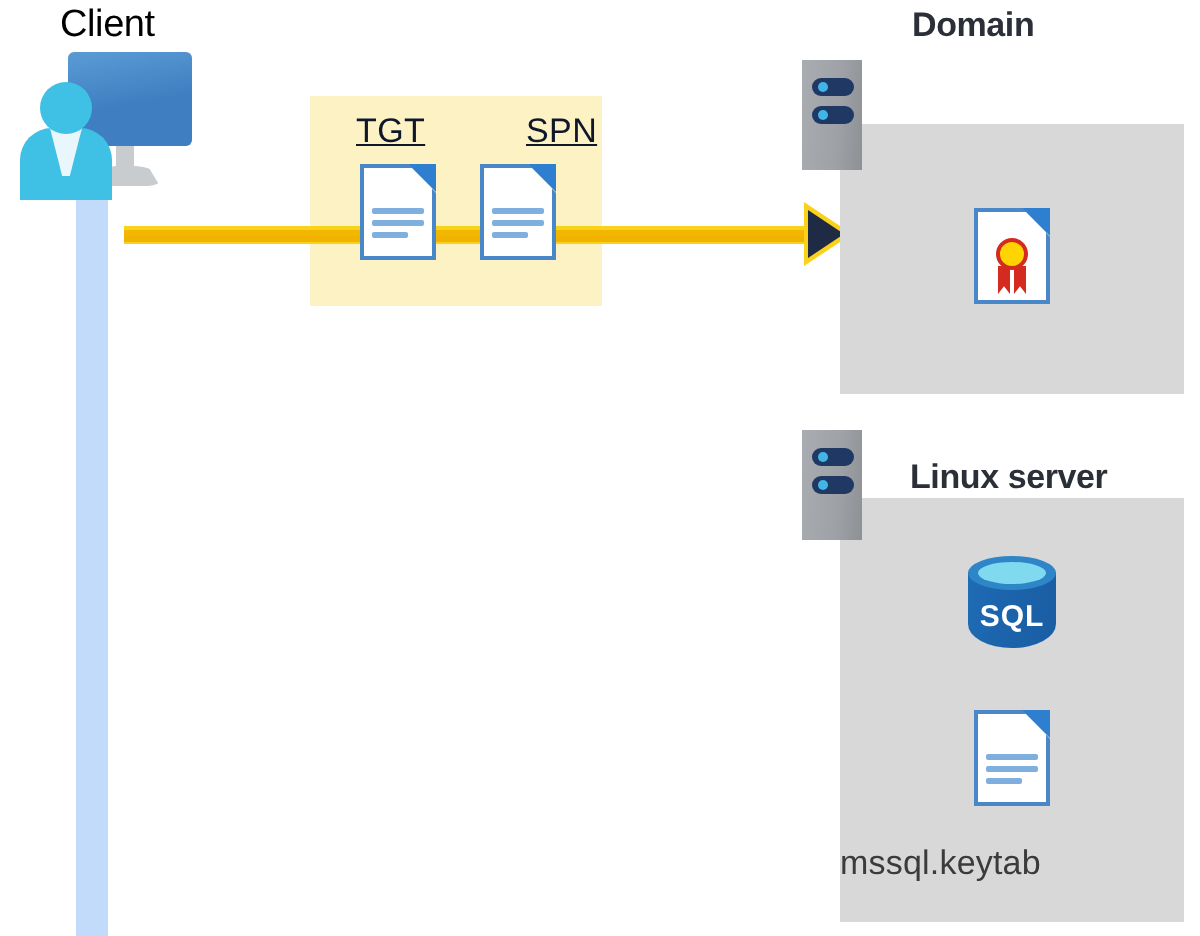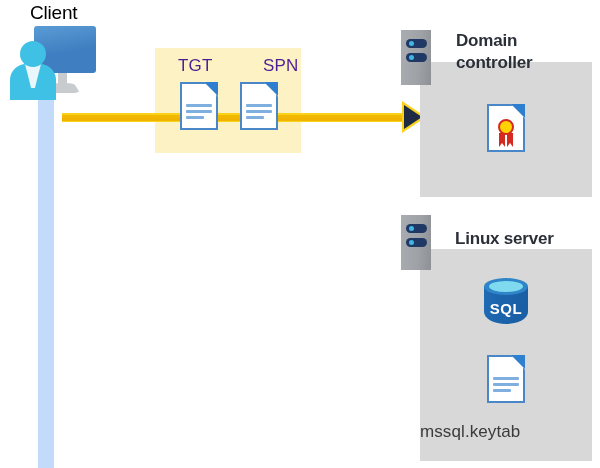--- a/index.html
+++ b/index.html
@@ -29,21 +29,20 @@
     line-height: 26px;
   }
   .title-dc {
     left: 456px; top: 2px;
     width: 140px;
     font-size: 17px;
     font-weight: bold;
     color: #2b2f38;
     line-height: 22px;
     letter-spacing: -0.2px;
-    margin-top: 28px;
   }
   .title-linux {
     left: 455px; top: 228px;
     width: 145px;
     font-size: 17px;
     font-weight: bold;
     color: #2b2f38;
     line-height: 22px;
     letter-spacing: -0.2px;
   }
@@ -127,22 +126,23 @@
     left: 404px; top: 105px;
     width: 0; height: 0;
     border-top: 12px solid transparent;
     border-bottom: 12px solid transparent;
     border-left: 18px solid #1f2a44;
   }
 
   
   .doc-label {
     font-size: 17px;
-    color: #4c1d95;
+    color: #0f172a;
     letter-spacing: 0.2px;
+    text-decoration: underline;
   }
   .doc-label-tgt { left: 178px; top: 56px; }
   .doc-label-spn { left: 238px; top: 56px; margin-left: 25px; }
 
   .doc {
     width: 38px; height: 48px;
   }
   .doc .page {
     position: absolute;
     left: 0; top: 0;
@@ -322,21 +322,20 @@
     <div class="body"></div>
     <div class="slot slot1">
         <div class="dot"></div>
       </div>
     <div class="slot slot2">
         <div class="dot"></div>
       </div>
   </div>
   <div class="abs title-dc">
     <div>Domain</div>
-    <div>controller</div>
   </div>
   <div class="abs doc cert-doc">
     <div class="page"></div>
     <div class="fold"></div>
     <div class="ribbon-tail ribbon-tail-l"></div>
     <div class="ribbon-tail ribbon-tail-r"></div>
     <div class="ribbon-circle"></div>
   </div>
 
   <div class="abs gray-box box-linux"></div>

